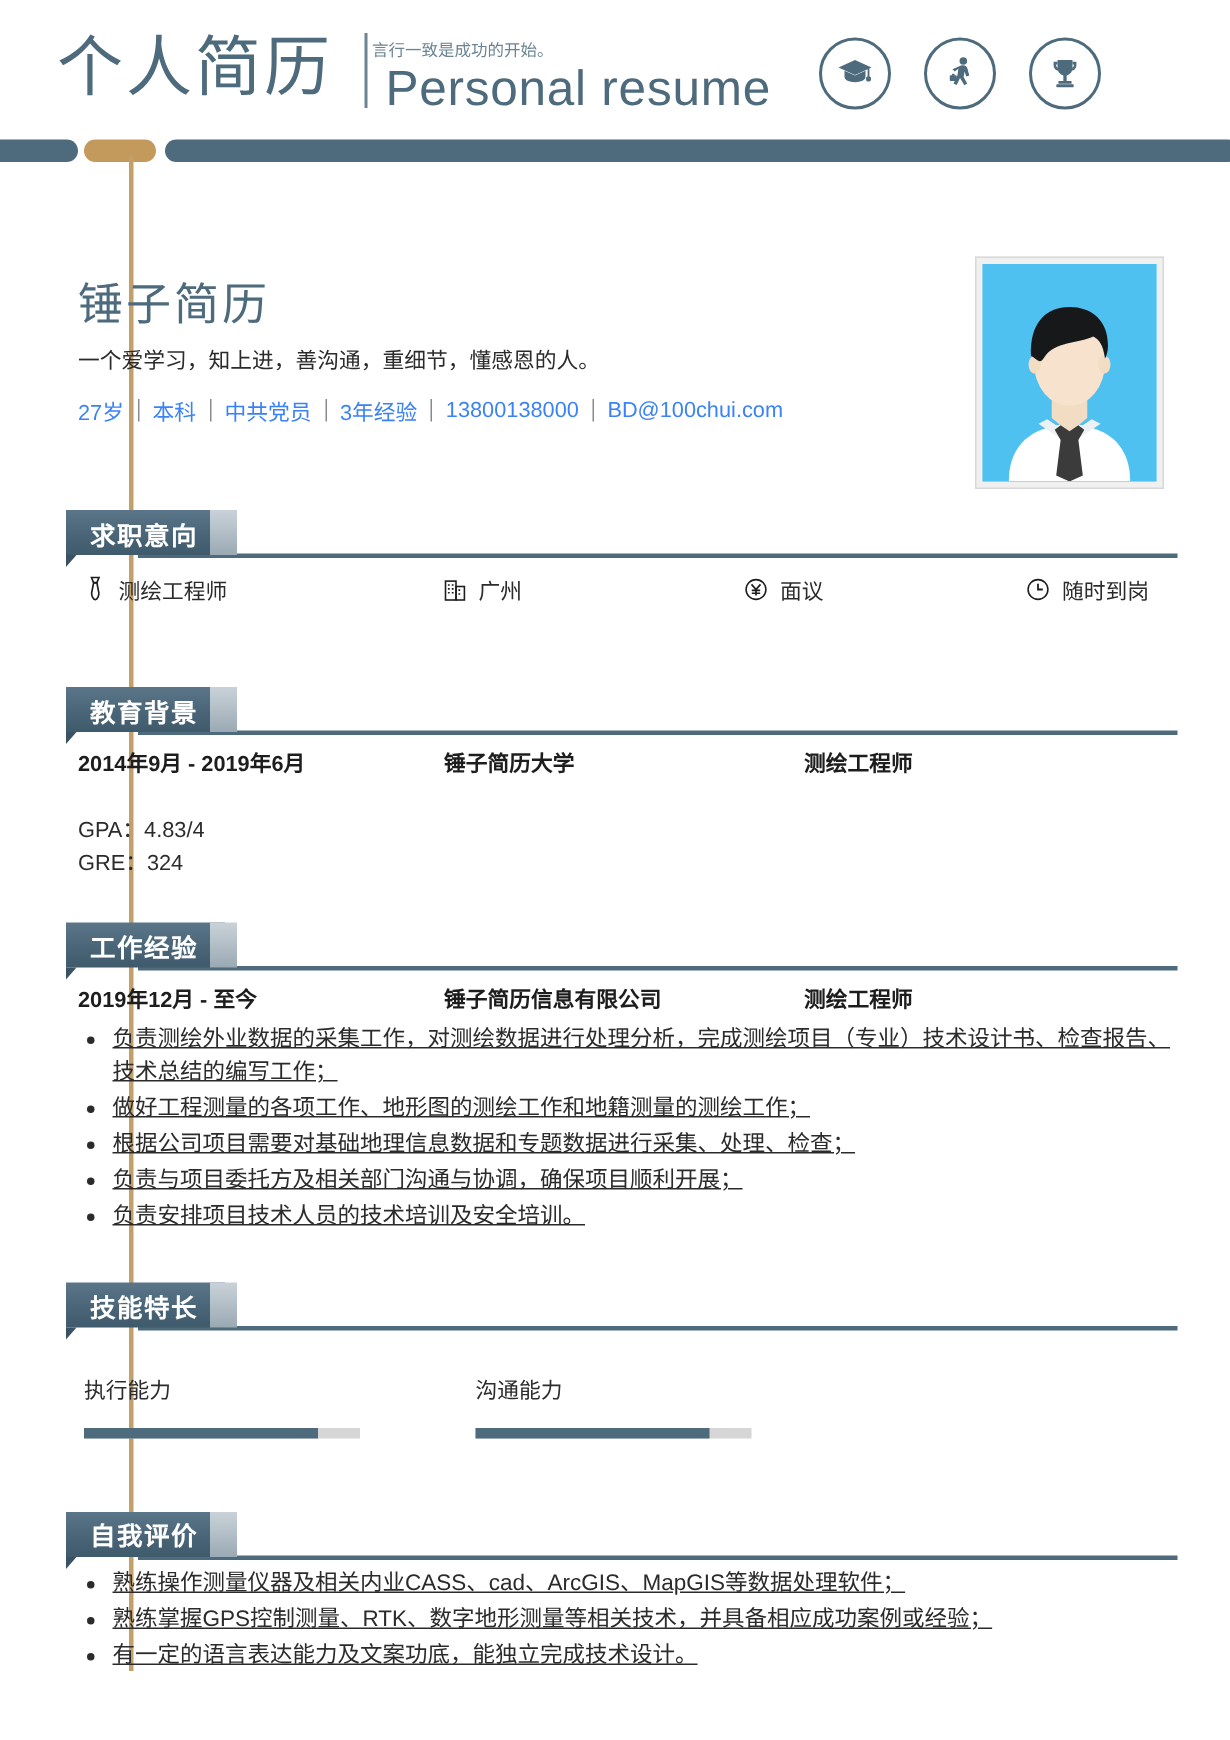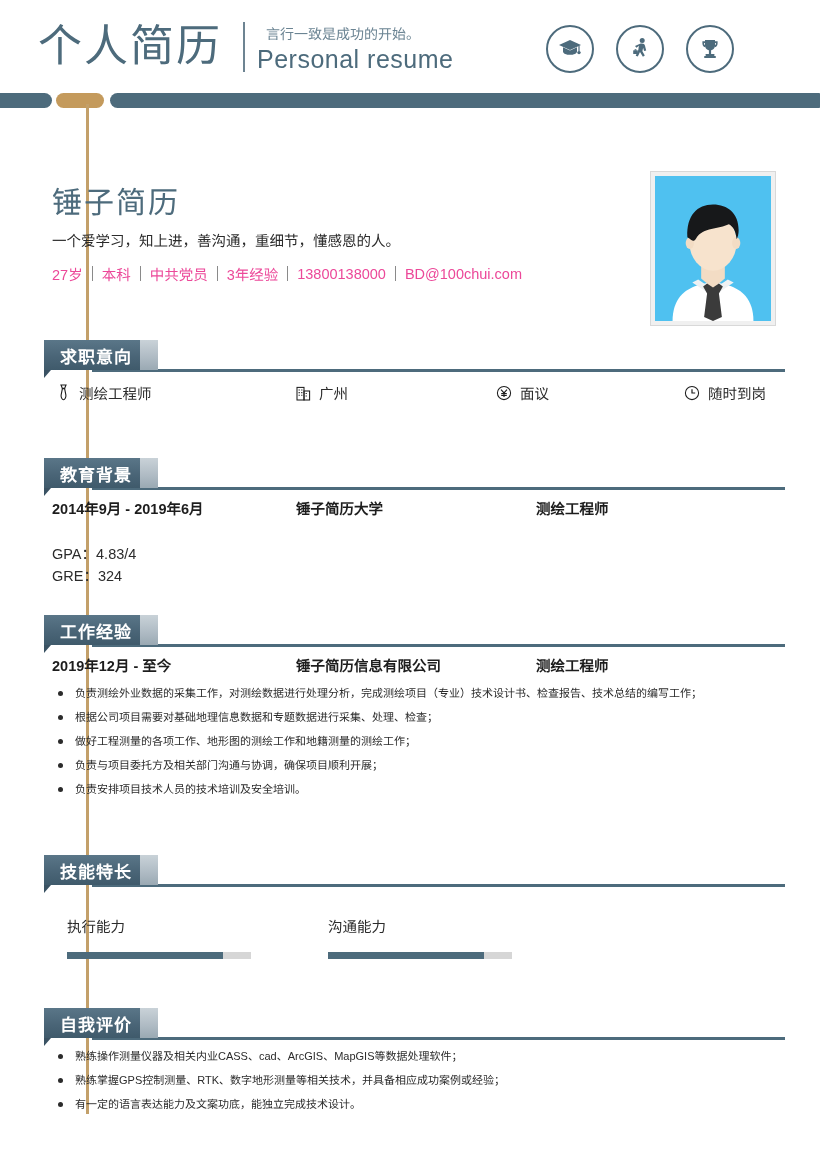--- a/index.html
+++ b/index.html
@@ -19,26 +19,26 @@
   .title-zh{
     position:absolute;left:38px;top:20px;
     font-size:44px;line-height:52px;
     color:#4d6b7c;letter-spacing:2px;font-weight:400;
   }
   .title-div{
     position:absolute;left:243px;top:22px;
     width:2px;height:50px;background:#6d8492;
   }
   .tagline-zh{
-    position:absolute;left:266px;top:26px;
-    font-size:14px;line-height:16px;color:#6b8493;
+    position:absolute;left:248px;top:26px;
+    font-size:11px;line-height:16px;color:#6b8493;
   }
   .title-en{
     position:absolute;left:257px;top:44px;
-    font-size:25px;line-height:30px;color:#4d6b7c;letter-spacing:.5px;
+    font-size:33px;line-height:30px;color:#4d6b7c;letter-spacing:.5px;
   }
   .badges{position:absolute;right:38px;top:25px;display:flex;gap:22px;}
   .badge{
     width:48px;height:48px;border-radius:50%;
     border:2px solid #4d6b7c;
     display:flex;align-items:center;justify-content:center;
     box-sizing:border-box;
   }
   .badge svg{display:block;}
 
@@ -77,21 +77,21 @@
 
   
   .body-zone{position:absolute;left:0;width:820px;}
   .nm{
     position:absolute;left:52px;top:0;
     font-size:30px;color:#4d6b7c;letter-spacing:2px;
   }
   .sub{
     position:absolute;left:52px;font-size:14.5px;color:#2b2b2b;line-height:20px;
   }
-  .meta{position:absolute;left:52px;font-size:14.5px;color:#ec4899;display:flex;align-items:center;}
+  .meta{position:absolute;left:52px;font-size:14.5px;color:#3b82f6;display:flex;align-items:center;}
   .meta span.v{padding:0 9px;}
   .meta span.v:first-child{padding-left:0;}
   .meta i.bar{display:inline-block;width:1px;height:15px;background:#8a8a8a;}
 
   .photo{
     position:absolute;right:44px;
     width:126px;height:155px;
     background:#f0f0f0;border:1px solid #d8d8d8;box-sizing:border-box;
     padding:4px;
   }
@@ -106,29 +106,29 @@
   .erow{position:absolute;left:0;width:820px;font-size:14.5px;font-weight:700;color:#1d1d1d;}
   .erow .c1{position:absolute;left:52px;}
   .erow .c2{position:absolute;left:296px;}
   .erow .c3{position:absolute;left:536px;}
   .eline{position:absolute;left:52px;font-size:14.5px;color:#2b2b2b;line-height:22px;}
 
   
   .blist{position:absolute;left:52px;width:730px;margin:0;padding:0;list-style:none;}
   .blist li{
     position:relative;padding-left:23px;
-    font-size:11px;line-height:22px;color:#2b2b2b;margin-bottom:2px;
+    font-size:15px;line-height:22px;color:#2b2b2b;margin-bottom:2px;text-decoration:underline;
   }
   .blist li:before{
     content:"";position:absolute;left:6px;top:9px;
     width:5px;height:5px;border-radius:50%;background:#2b2b2b;
   }
 
   
-  .skills{position:absolute;left:11px;width:712px;}
+  .skills{position:absolute;left:0;width:712px;}
   .skill{position:absolute;width:184px;}
   .skill .lab{font-size:14.5px;color:#2b2b2b;margin-bottom:16px;display:block;}
   .skill .track{width:184px;height:7px;background:#d6d6d6;position:relative;}
   .skill .fill{height:7px;background:#4d6b7c;}
 </style>
 </head>
 <body>
 
 <div class="page">
 
@@ -295,22 +295,22 @@
   </div>
 
   <div class="erow" style="top:654px;">
     <span class="c1">2019年12月 - 至今</span>
     <span class="c2">锤子简历信息有限公司</span>
     <span class="c3">测绘工程师</span>
   </div>
 
   <ul class="blist" style="top:682px;">
     <li>负责测绘外业数据的采集工作，对测绘数据进行处理分析，完成测绘项目（专业）技术设计书、检查报告、技术总结的编写工作；</li>
+    <li>做好工程测量的各项工作、地形图的测绘工作和地籍测量的测绘工作；</li>
     <li>根据公司项目需要对基础地理信息数据和专题数据进行采集、处理、检查；</li>
-    <li>做好工程测量的各项工作、地形图的测绘工作和地籍测量的测绘工作；</li>
     <li>负责与项目委托方及相关部门沟通与协调，确保项目顺利开展；</li>
     <li>负责安排项目技术人员的技术培训及安全培训。</li>
   </ul>
 
   <div class="section" style="top:855px;">
     <div class="tabwrap">
       <div class="rule"></div>
       <div class="tab">技能特长</div>
       <div class="tabtail" style="left:140px;"></div>
       <div class="tabnotch"></div>

